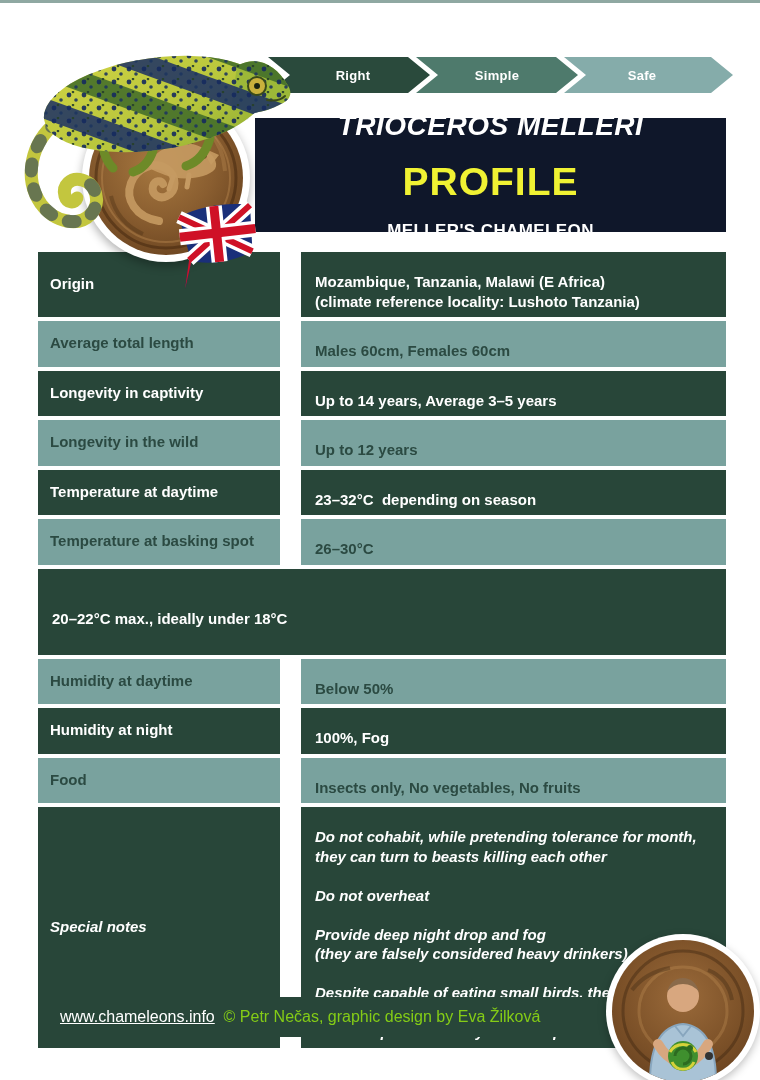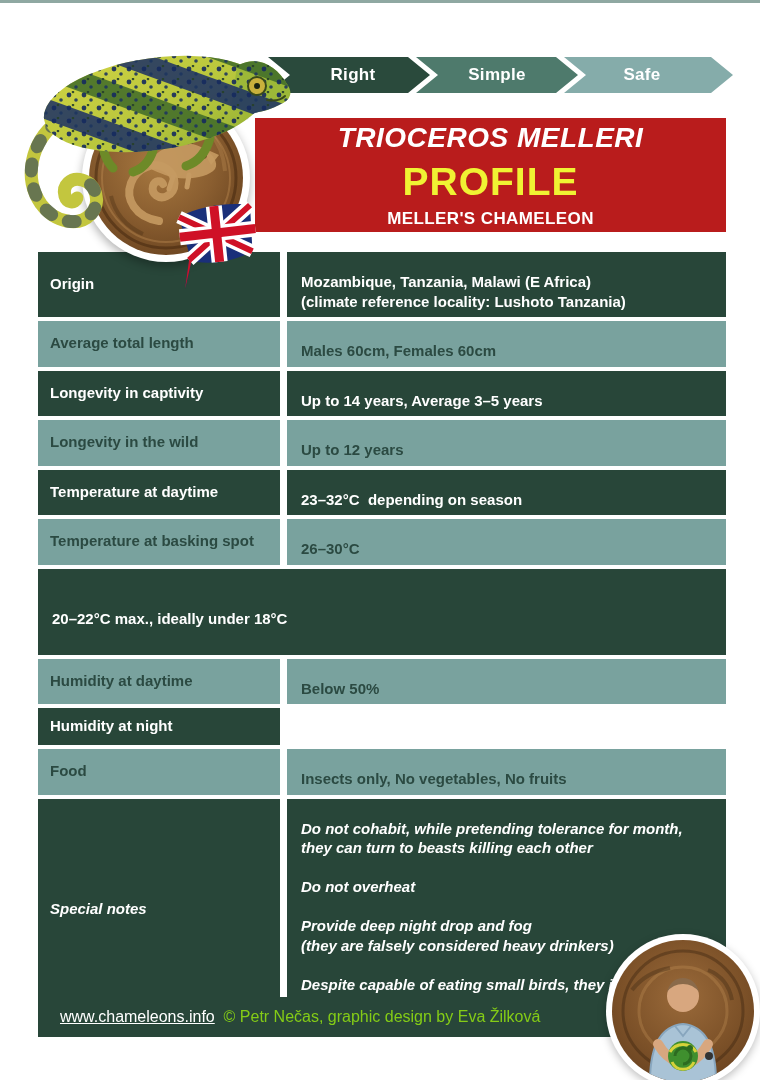--- a/index.html
+++ b/index.html
@@ -8,28 +8,28 @@
     margin:0 auto;overflow:hidden;
     font-family:"Liberation Sans","DejaVu Sans",sans-serif;
   }
   .topline{position:absolute;left:0;top:0;width:760px;height:3px;background:#8fa8a2;}
 
   
   .banner{position:absolute;left:268px;top:57px;width:470px;height:36px;}
   .banner svg{position:absolute;left:0;top:0;}
   .step-label{
     position:absolute;top:50%;transform:translate(-50%,-50%);
-    color:#ffffff;font-weight:bold;font-size:17px;letter-spacing:.3px;white-space:nowrap;
+    color:#ffffff;font-weight:bold;font-size:13px;letter-spacing:.3px;white-space:nowrap;
   }
 
   
   .header-box{
     position:absolute;left:255px;top:118px;width:471px;height:114px;
-    background:#b91c1c;display:flex;flex-direction:column;align-items:center;justify-content:center;
-    gap:8px;z-index:2;
+    background:#0f172a;display:flex;flex-direction:column;align-items:center;justify-content:center;
+    gap:20px;z-index:2;
   }
   .species{color:#ffffff;font-weight:bold;font-style:italic;font-size:28px;letter-spacing:.5px;}
   .profile-title{color:#f0f233;font-weight:bold;font-size:39px;letter-spacing:1px;line-height:1;}
   .common-name{color:#ffffff;font-weight:bold;font-size:17px;letter-spacing:.4px;}
 
   
   .medallion{
     position:absolute;left:82px;top:94px;width:168px;height:168px;border-radius:50%;
     background:#ffffff;box-shadow:0 4px 10px rgba(0,0,0,.3);z-index:3;
   }
@@ -39,21 +39,21 @@
     overflow:hidden;
   }
   .medallion-inner svg{position:absolute;left:0;top:0;}
   .chameleon-art{position:absolute;left:5px;top:26px;z-index:4;}
   .uk-flag{position:absolute;left:172px;top:198px;z-index:5;}
 
   
   .profile-table{position:absolute;left:38px;top:252px;width:688px;z-index:1;}
   .prow{display:flex;margin-bottom:4px;}
   .prow .cell{box-sizing:border-box;display:flex;align-items:center;font-weight:bold;font-size:15px;}
-  .prow .label{width:242px;margin-right:7px;padding:6px 6px 6px 12px;line-height:1.25;}
+  .prow .label{width:242px;margin-right:21px;padding:6px 6px 6px 12px;line-height:1.25;}
   .prow .value{flex:1;padding:20px 10px 6px 14px;line-height:1.3;white-space:pre-wrap;}
   .prow.dark .cell{background:#284639;color:#ffffff;}
   .prow.light .cell{background:#79a29e;color:#2b4a42;}
   .prow.two .cell{min-height:54px;}
   .prow.std .cell{min-height:37px;text-align:right;}
   .prow.tall .cell{min-height:86px;}
   .prow.notes .cell{min-height:213px;font-style:italic;}
 
   
   .footer-bar{
@@ -200,20 +200,21 @@
     </div>
       <div class="prow dark tall">
       <div class="cell value">20–22°C max., ideally under 18°C</div>
     </div>
       <div class="prow light std">
       <div class="cell label">Humidity at daytime</div>
       <div class="cell value">Below 50%</div>
     </div>
       <div class="prow dark std">
       <div class="cell label">Humidity at night</div>
+      <div class="cell value">100%, Fog</div>
     </div>
       <div class="prow light std">
       <div class="cell label">Food</div>
       <div class="cell value">Insects only, No vegetables, No fruits</div>
     </div>
       <div class="prow dark notes">
       <div class="cell label">Special notes</div>
       <div class="cell value">Do not cohabit, while pretending tolerance for month,
 they can turn to beasts killing each other
 

